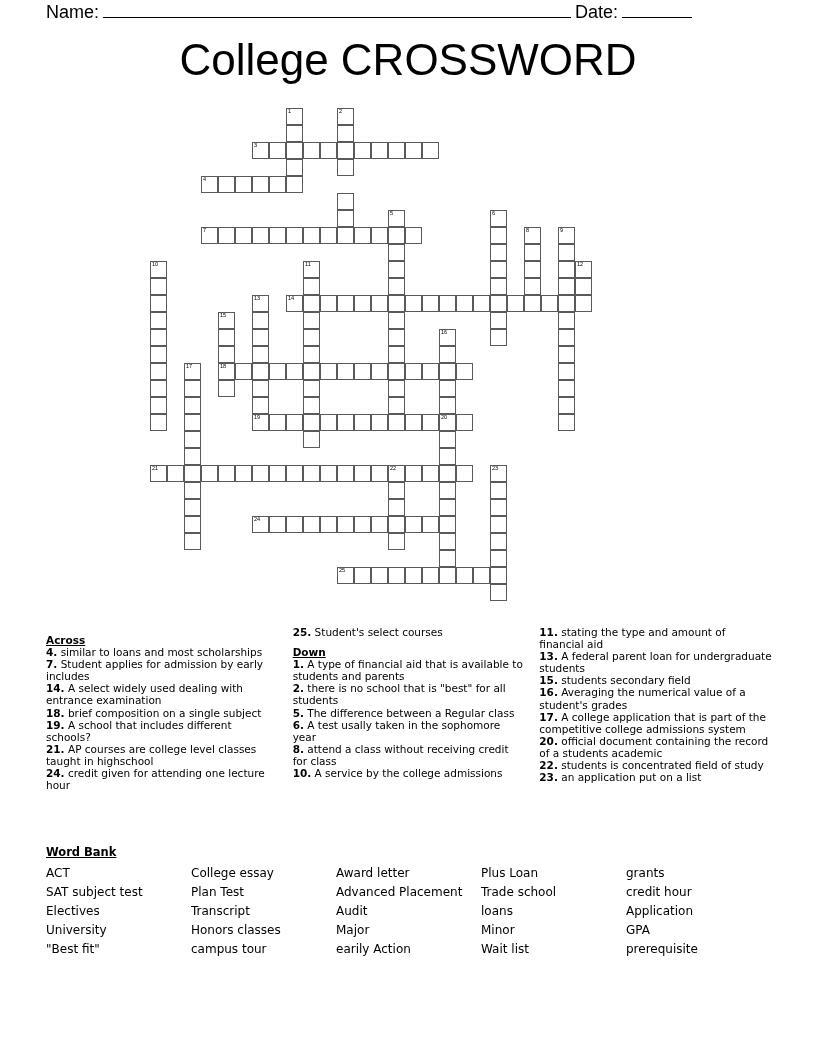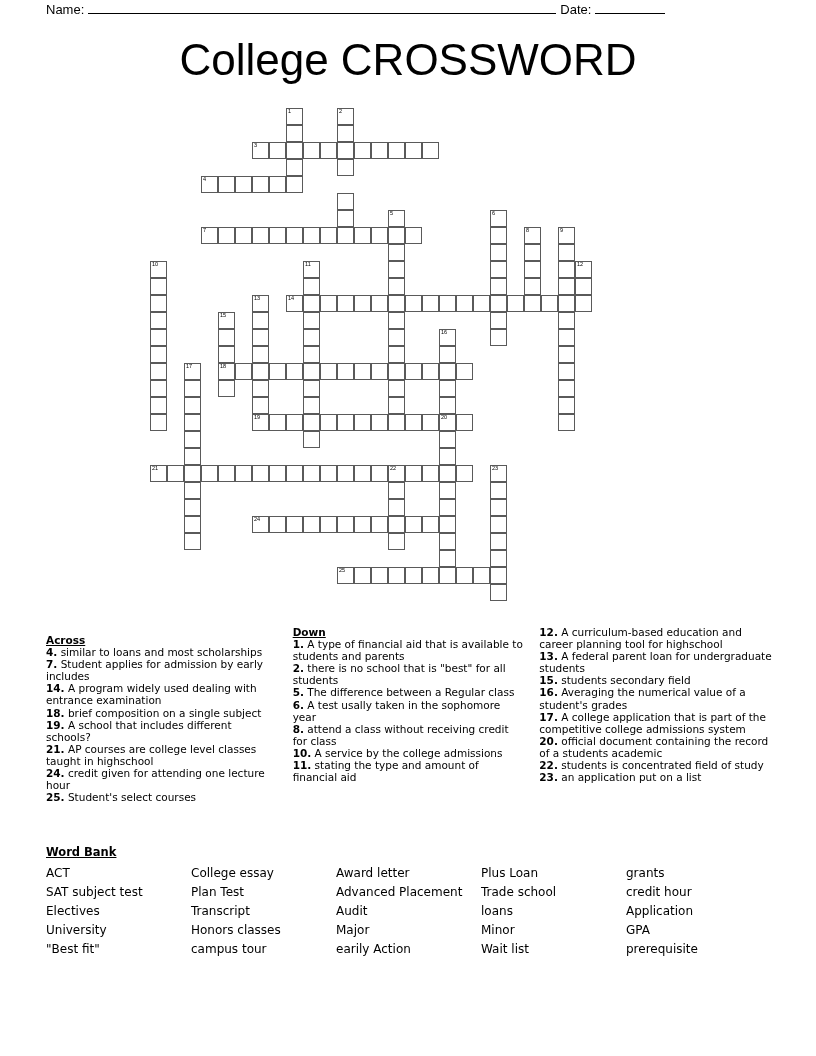--- a/index.html
+++ b/index.html
@@ -10,21 +10,21 @@
     font-family:"DejaVu Sans", sans-serif;
     color:#000;
     position:relative;
     overflow:hidden;
   }
   .page{position:relative;width:816px;height:1056px;}
 
   
   .nameline{
     position:absolute;left:46px;top:2px;width:724px;
-    font-size:13px;display:flex;align-items:baseline;
+    font-size:18px;display:flex;align-items:baseline;
     font-family:"Liberation Sans", sans-serif;
   }
   .nameline .lbl{white-space:nowrap;}
   .nameline .rule{
     display:inline-block;border-bottom:1px solid #000;
     height:11px;margin:0 4px;
   }
   .rule-name{width:468px;}
   .rule-date{width:70px;}
 
@@ -362,35 +362,34 @@
       <div class="cell" style="left: 306px; top: 459px;"></div>
       <div class="cell" style="left: 323px; top: 459px;"></div>
       <div class="cell" style="left: 340px; top: 459px;"></div>
       <div class="cell" style="left: 340px; top: 476px;"></div>
     </div>
 
   <div class="clues" id="clues">
       <div class="sec">Across</div>
       <div class="clue"><b>4.</b><span> similar to loans and most scholarships</span></div>
       <div class="clue"><b>7.</b><span> Student applies for admission by early includes</span></div>
-      <div class="clue"><b>14.</b><span> A program widely used dealing with entrance examination</span></div>
+      <div class="clue"><b>14.</b><span> A select widely used dealing with entrance examination</span></div>
       <div class="clue"><b>18.</b><span> brief composition on a single subject</span></div>
       <div class="clue"><b>19.</b><span> A school that includes different schools?</span></div>
       <div class="clue"><b>21.</b><span> AP courses are college level classes taught in highschool</span></div>
       <div class="clue"><b>24.</b><span> credit given for attending one lecture hour</span></div>
       <div class="clue"><b>25.</b><span> Student's select courses</span></div>
       <div class="sec">Down</div>
       <div class="clue"><b>1.</b><span> A type of financial aid that is available to students and parents</span></div>
       <div class="clue"><b>2.</b><span> there is no school that is "best" for all students</span></div>
       <div class="clue"><b>5.</b><span> The difference between a Regular class</span></div>
       <div class="clue"><b>6.</b><span> A test usally taken in the sophomore year</span></div>
       <div class="clue"><b>8.</b><span> attend a class without receiving credit for class</span></div>
       <div class="clue"><b>10.</b><span> A service by the college admissions</span></div>
       <div class="clue"><b>11.</b><span> stating the type and amount of financial aid</span></div>
-      <div class="clue"><b>12.</b><span> A curriculum-based education and career planning tool for highschool</span></div>
       <div class="clue"><b>13.</b><span> A federal parent loan for undergraduate students</span></div>
       <div class="clue"><b>15.</b><span> students secondary field</span></div>
       <div class="clue"><b>16.</b><span> Averaging the numerical value of a student's grades</span></div>
       <div class="clue"><b>17.</b><span> A college application that is part of the competitive college admissions system</span></div>
       <div class="clue"><b>20.</b><span> official document containing the record of a students academic</span></div>
       <div class="clue"><b>22.</b><span> students is concentrated field of study</span></div>
       <div class="clue"><b>23.</b><span> an application put on a list</span></div>
     </div>
 
   <div class="wb-title">Word Bank</div>

